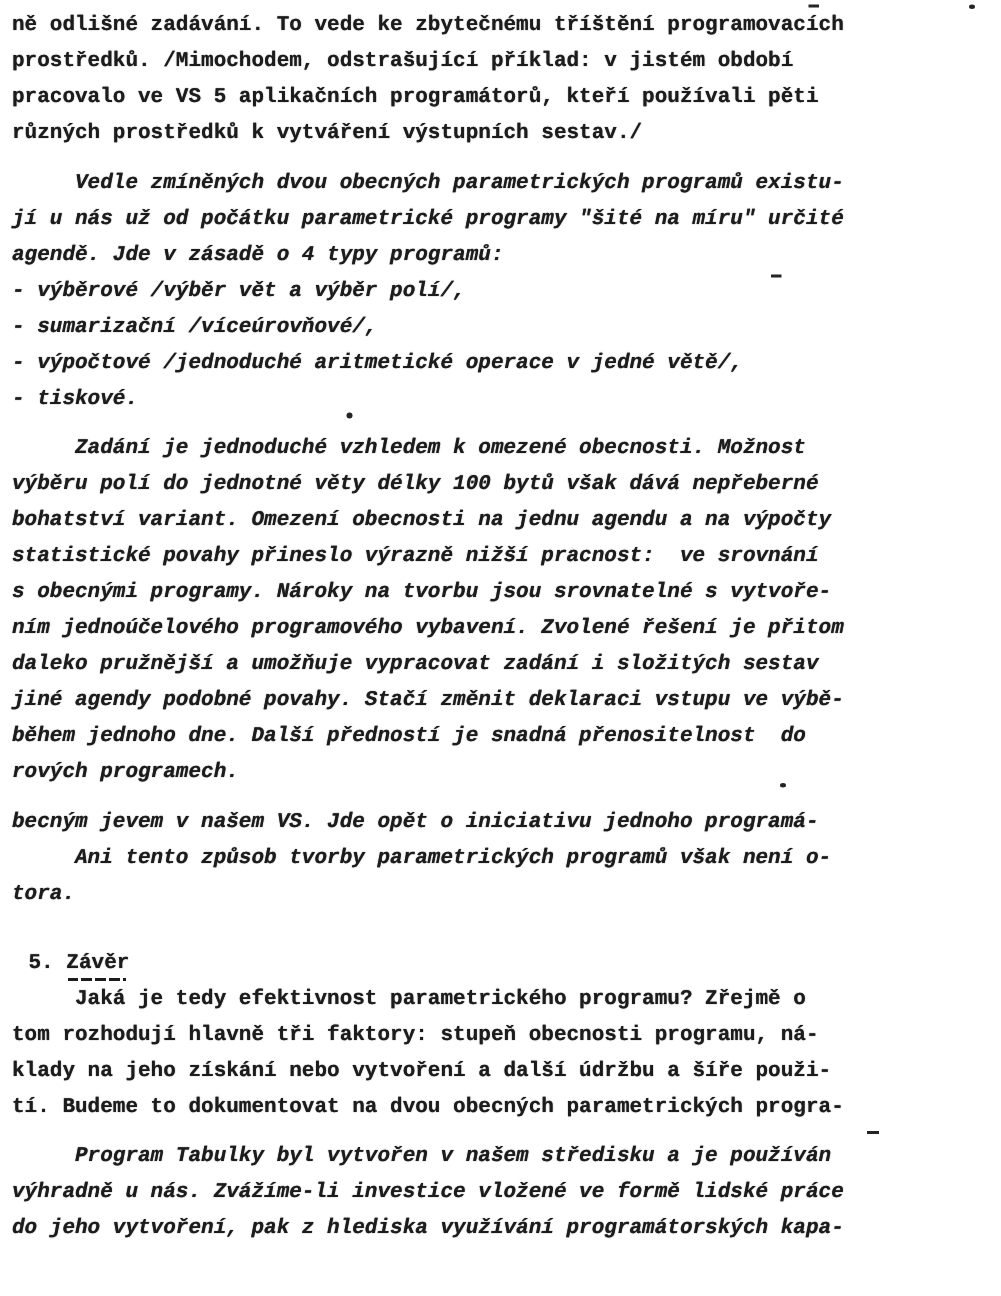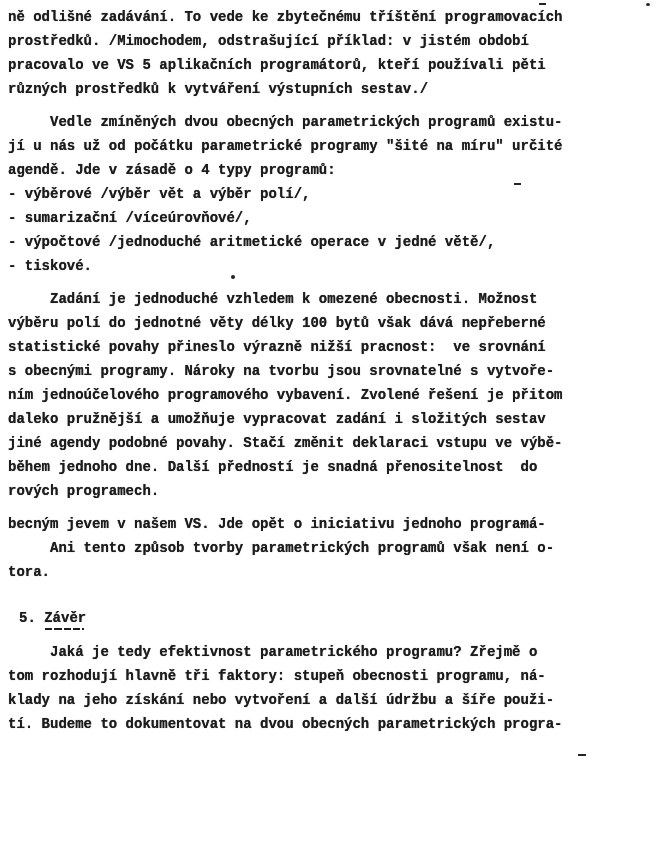--- a/index.html
+++ b/index.html
@@ -18,34 +18,34 @@
     box-sizing:border-box;
     padding:5px 0 0 8px;
     background:var(--paper);
     font-family:"Liberation Mono","DejaVu Sans Mono",monospace;
     font-weight:700;
     font-size:14px;
     color:var(--ink);
     text-shadow:0 0 0.7px rgba(20,20,20,0.85);
   }
   .paragraph{margin:0;}
-  .paragraph + .paragraph{margin-top:9px;}
+  .paragraph + .paragraph{margin-top:9px;font-style:italic;}
   .line{
     white-space:pre;
     height:24px;
     line-height:24px;
   }
   .heading{
     margin-top:22px;
     margin-left:11px;
     height:24px;
     line-height:24px;
     white-space:pre;
   }
-  .heading + .paragraph{margin-top:10px;}
+  .heading + .paragraph{}
   .underlined{
     position:relative;
     display:inline-block;
     text-align:center;
   }
   .underlined::after{
     content:"";
     position:absolute;
     left:1px;right:2px;bottom:0px;
     height:2px;
@@ -76,40 +76,46 @@
         <div class="line">jí u nás už od počátku parametrické programy "šité na míru" určité</div>
         <div class="line">agendě. Jde v zásadě o 4 typy programů:</div>
         <div class="line">- výběrové /výběr vět a výběr polí/,</div>
         <div class="line">- sumarizační /víceúrovňové/,</div>
         <div class="line">- výpočtové /jednoduché aritmetické operace v jedné větě/,</div>
         <div class="line">- tiskové.</div>
       </div>
       <div class="paragraph">
         <div class="line">     Zadání je jednoduché vzhledem k omezené obecnosti. Možnost</div>
         <div class="line">výběru polí do jednotné věty délky 100 bytů však dává nepřeberné</div>
+        <div class="line">bohatství variant. Omezení obecnosti na jednu agendu a na výpočty</div>
         <div class="line">statistické povahy přineslo výrazně nižší pracnost:  ve srovnání</div>
         <div class="line">s obecnými programy. Nároky na tvorbu jsou srovnatelné s vytvoře-</div>
         <div class="line">ním jednoúčelového programového vybavení. Zvolené řešení je přitom</div>
         <div class="line">daleko pružnější a umožňuje vypracovat zadání i složitých sestav</div>
         <div class="line">jiné agendy podobné povahy. Stačí změnit deklaraci vstupu ve výbě-</div>
         <div class="line">během jednoho dne. Další předností je snadná přenositelnost  do</div>
         <div class="line">rových programech.</div>
       </div>
       <div class="paragraph">
         <div class="line">becným jevem v našem VS. Jde opět o iniciativu jednoho programá-</div>
         <div class="line">     Ani tento způsob tvorby parametrických programů však není o-</div>
         <div class="line">tora.</div>
       </div>
       <div class="heading"><span>5. </span><span class="underlined">Závěr</span></div>
       <div class="paragraph">
         <div class="line">     Jaká je tedy efektivnost parametrického programu? Zřejmě o</div>
         <div class="line">tom rozhodují hlavně tři faktory: stupeň obecnosti programu, ná-</div>
         <div class="line">klady na jeho získání nebo vytvoření a další údržbu a šíře použi-</div>
         <div class="line">tí. Budeme to dokumentovat na dvou obecných parametrických progra-</div>
       </div>
+      <div class="paragraph">
+        <div class="line">     Program Tabulky byl vytvořen v našem středisku a je používán</div>
+        <div class="line">výhradně u nás. Zvážíme-li investice vložené ve formě lidské práce</div>
+        <div class="line">do jeho vytvoření, pak z hlediska využívání programátorských kapa-</div>
+      </div>
     </div>
   <div class="speck s1"></div>
   <div class="speck s2"></div>
   <div class="speck s3"></div>
   <div class="speck s4"></div>
   <div class="speck s5"></div>
   <div class="speck s6"></div>
 </div>
 
 </body></html>

